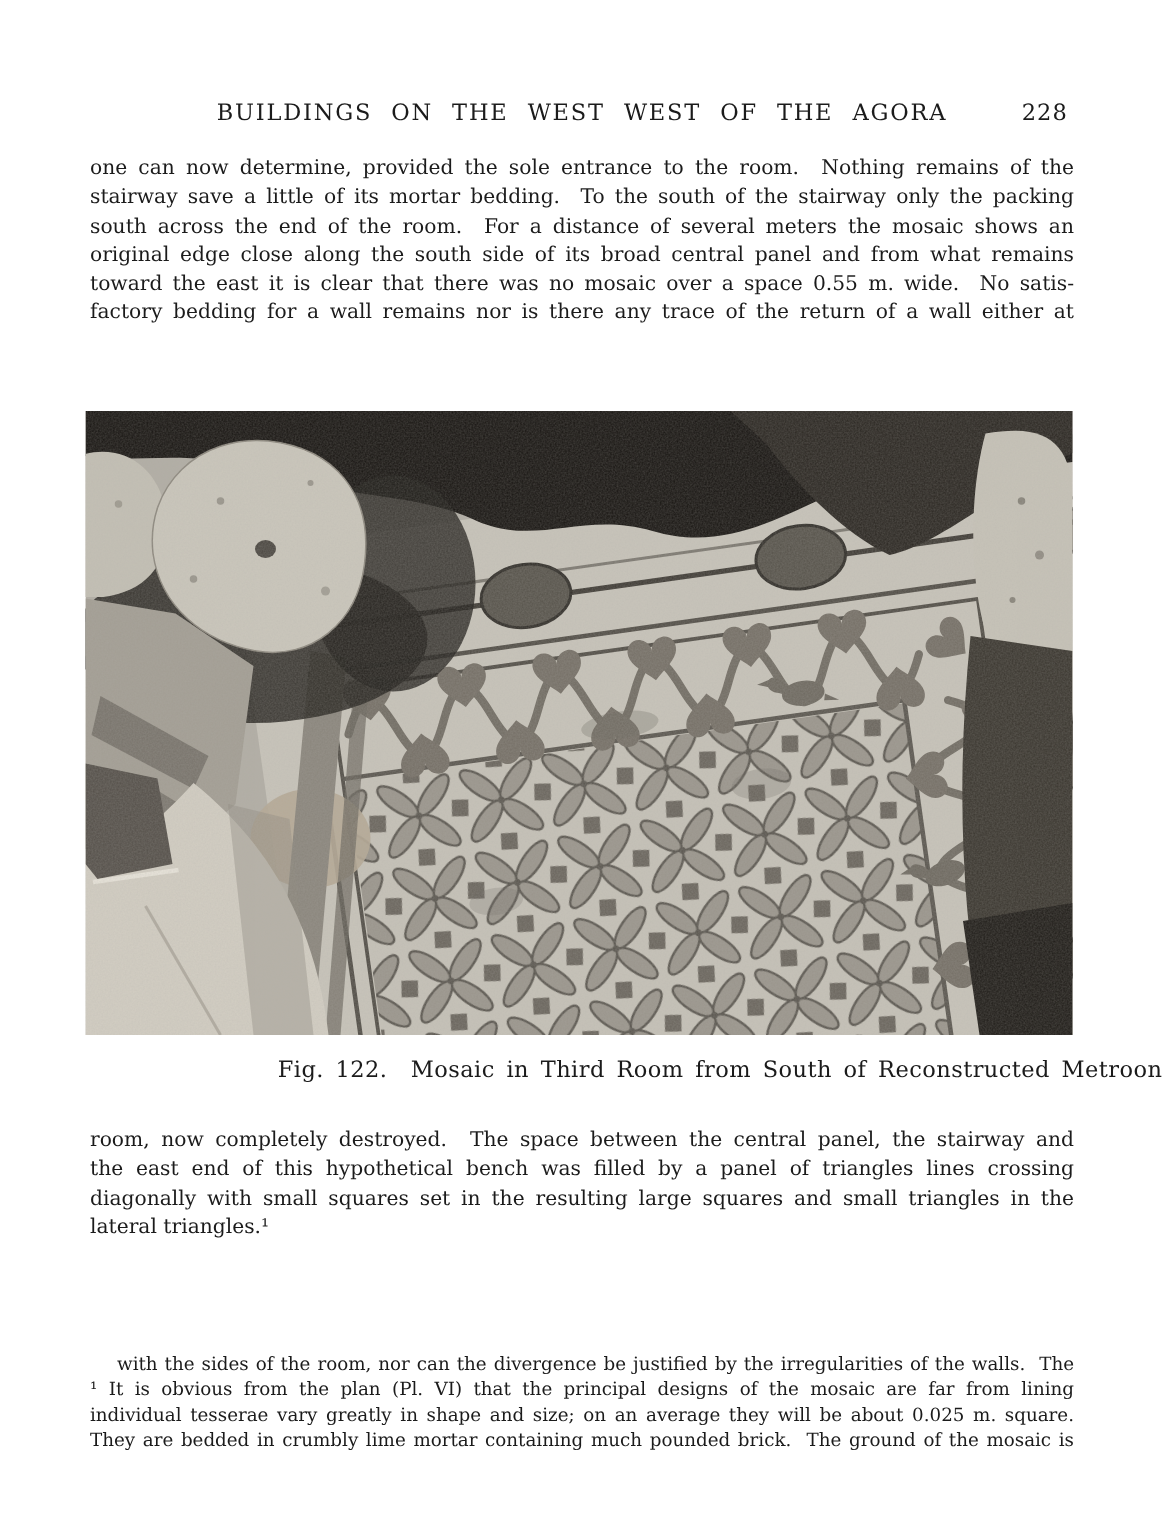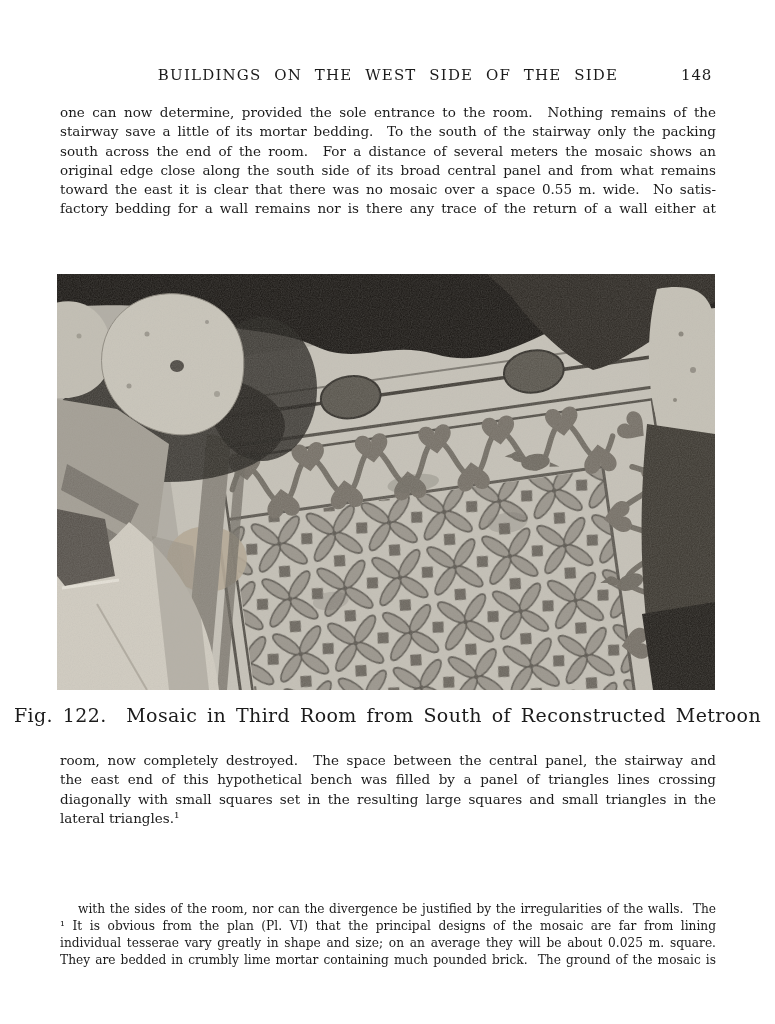--- a/index.html
+++ b/index.html
@@ -25,32 +25,32 @@
   }
   .jline.short{text-align-last:left;}
   .body-text{font-size:13.5px;line-height:19.3px;}
   #para1{top:103px;}
   #para2{top:751px;}
   .footnote{position:absolute;top:901px;left:60px;width:656px;font-size:12.2px;line-height:16.9px;}
   .footnote .jline:first-child{text-indent:18px;}
   .figure-wrap{position:absolute;top:274px;left:57px;width:658px;height:416px;}
   .figure-wrap svg{display:block;}
   .caption{
-    position:absolute;top:704px;left:0;width:775px;text-align:center;
-    font-size:19px;letter-spacing:.02em;word-spacing:.18em;
+    position:absolute;top:704px;left:0;width:775px;text-align:right;
+    font-size:15px;letter-spacing:.02em;word-spacing:.18em;
   }
 </style>
 </head>
 <body>
 
 <div class="page">
 
   <div class="running-head">
-    <span class="head-title">BUILDINGS ON THE WEST SIDE OF THE SIDE</span>
-    <span class="head-page">148</span>
+    <span class="head-title">BUILDINGS ON THE WEST WEST OF THE AGORA</span>
+    <span class="head-page">228</span>
   </div>
 
   <div class="para body-text" id="para1">
     <div class="jline">one can now determine, provided the sole entrance to the room.&nbsp; Nothing remains of the</div>
     <div class="jline">stairway save a little of its mortar bedding.&nbsp; To the south of the stairway only the packing</div>
     <div class="jline">south across the end of the room.&nbsp; For a distance of several meters the mosaic shows an</div>
     <div class="jline">original edge close along the south side of its broad central panel and from what remains</div>
     <div class="jline">toward the east it is clear that there was no mosaic over a space 0.55 m. wide.&nbsp; No satis-</div>
     <div class="jline">factory bedding for a wall remains nor is there any trace of the return of a wall either at</div>
   </div>

